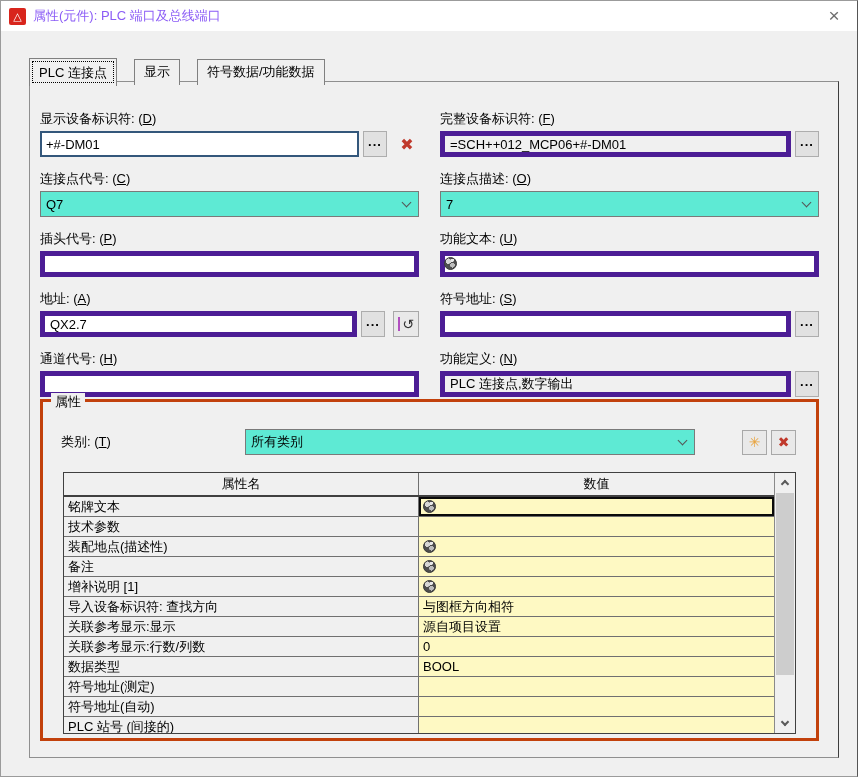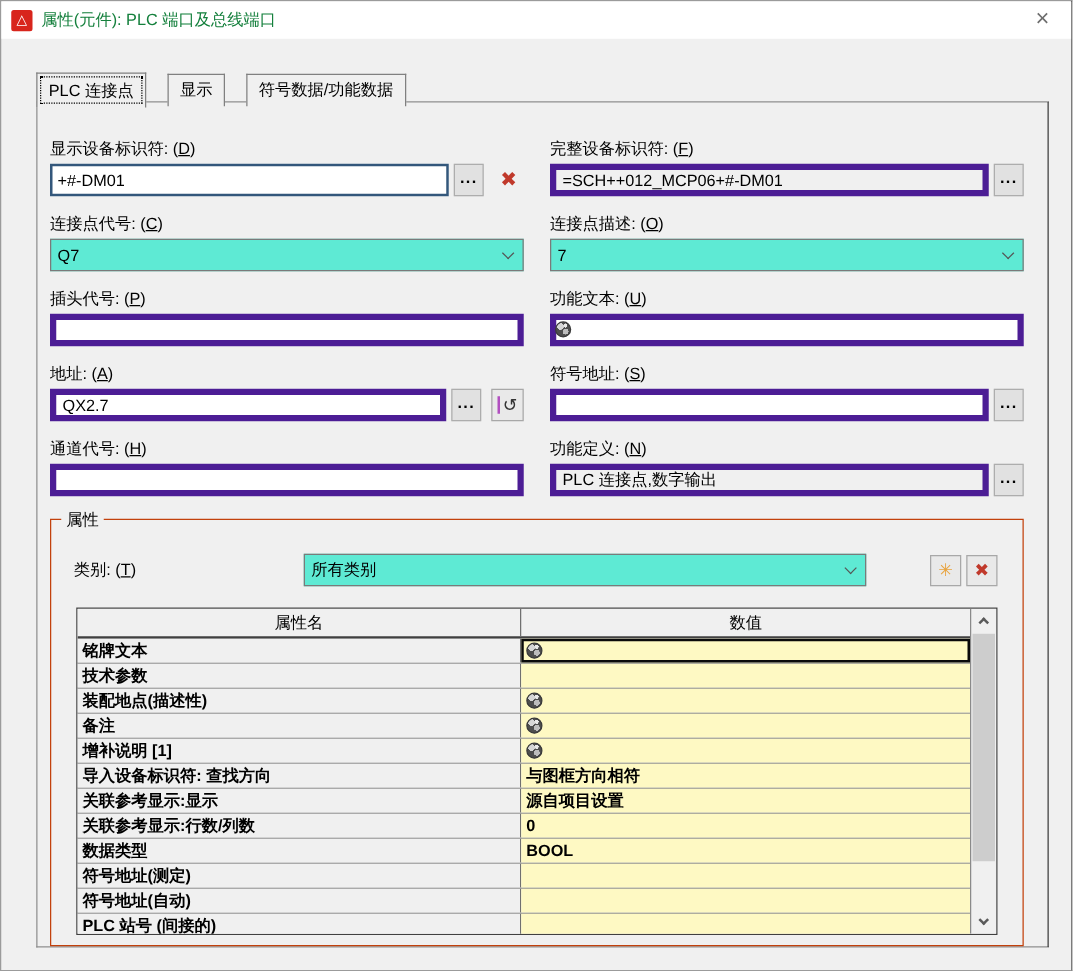--- a/index.html
+++ b/index.html
@@ -6,21 +6,21 @@
   html,body { background:#e8e8e8; }
   body { font-family:"Liberation Sans","DejaVu Sans",sans-serif; font-size:13px; color:#000; }
 
   .dialog { position:relative; width:858px; height:777px; background:#f0f0f0;
             border:1px solid #9b9b9b; border-right-color:#555; overflow:hidden; }
 
   
   .titlebar { height:30px; background:#fff; display:flex; align-items:center; padding:0 8px; }
   .logo { width:17px; height:17px; background:#d8251c; border-radius:2px; color:#fff;
           display:flex; align-items:center; justify-content:center; font-size:11px; line-height:1; }
-  .title { margin-left:7px; color:#15803d; }
+  .title { margin-left:7px; color:#8b5cf6; }
   .closebtn { margin-left:auto; width:30px; height:28px; display:flex; align-items:center;
               justify-content:center; color:#6e6e6e; font-size:19px; cursor:default; }
 
   
   .tabbar { position:absolute; left:28px; top:57px; display:flex; align-items:flex-end; z-index:2; }
   .tab { background:#f0f0f0; border:1px solid #808080; border-bottom:none; padding:3px 9px 4px 9px;
          margin-right:17px; position:relative; white-space:nowrap; }
   .tab.active { padding-top:5px; margin-bottom:-1px; outline:1px dotted #000; outline-offset:-4px; }
 
   
@@ -52,21 +52,21 @@
 
   .globe { display:inline-block; width:13px; height:13px; border-radius:50%; flex:none;
            background:
              radial-gradient(circle at 30% 28%, #d6d6d6 0 24%, rgba(0,0,0,0) 25%),
              radial-gradient(circle at 68% 66%, #bdbdbd 0 22%, rgba(0,0,0,0) 23%),
              radial-gradient(circle at 66% 22%, #e8e8e8 0 14%, rgba(0,0,0,0) 15%),
              #4e4e4e;
            border:1px solid #3a3a3a; }
 
   
-  .groupbox { position:relative; margin-top:18px; height:342px; border:1px solid #c2410c; }
+  .groupbox { position:relative; margin-top:2px; height:342px; border:3px solid #c2410c; }
   .legend { position:absolute; top:-9px; left:8px; background:#f0f0f0; padding:0 4px; }
   .catrow { display:flex; align-items:center; margin:27px 20px 0 18px; height:26px; }
   .catlabel { width:184px; white-space:nowrap; }
   .selectbox { height:26px; background:#5eead4; border:1px solid #7a7a7a; display:flex;
                align-items:center; padding:0 8px 0 5px; position:relative; }
   .selectbox .sval { flex:1; overflow:hidden; white-space:nowrap; }
   .catrow .selectbox { width:450px; }
   .fieldblk .selectbox { flex:1; }
   .chev { width:7px; height:7px; border-right:1px solid #555; border-bottom:1px solid #555;
           transform:rotate(45deg); margin-top:-4px; flex:none; }
@@ -78,21 +78,21 @@
   
   .ptable { margin:17px 20px 0 20px; height:262px; border:1px solid #404040; display:flex;
             overflow:hidden; background:#fff; }
   .pgrid { flex:1; overflow:hidden; }
   .phead { display:grid; grid-template-columns:355px 1fr; height:24px; background:#f0f0f0;
            border-bottom:2px solid #404040; }
   .phead .pcell { display:flex; align-items:center; justify-content:center; font-weight:normal; }
   .pcell { border-right:1px solid #707070; overflow:hidden; white-space:nowrap; }
   .pcell:last-child { border-right:none; }
   .prow { display:grid; grid-template-columns:355px 1fr; height:20px; border-bottom:1px solid #707070; }
-  .prow .pcell { display:flex; align-items:center; padding:0 4px; line-height:19px;font-weight:bold; }
+  .prow .pcell { display:flex; align-items:center; padding:0 4px; line-height:19px; }
   .prow .pname { background:#f0f0f0; }
   .prow .pvalue { background:#fef9c3; }
   .prow .pvalue .globe { margin-right:4px; }
   .prow .pvalue.selected { box-shadow:inset 0 0 0 2px #0a0a0a; }
 
   
   .pscroll { width:21px; border-left:1px solid #8a8a8a; background:#f0f0f0; position:relative; flex:none; }
   .sbtn { position:absolute; left:0; width:100%; height:19px; display:flex; align-items:center;
           justify-content:center; }
   .sbtn.up { top:0; } .sbtn.down { bottom:0; }

